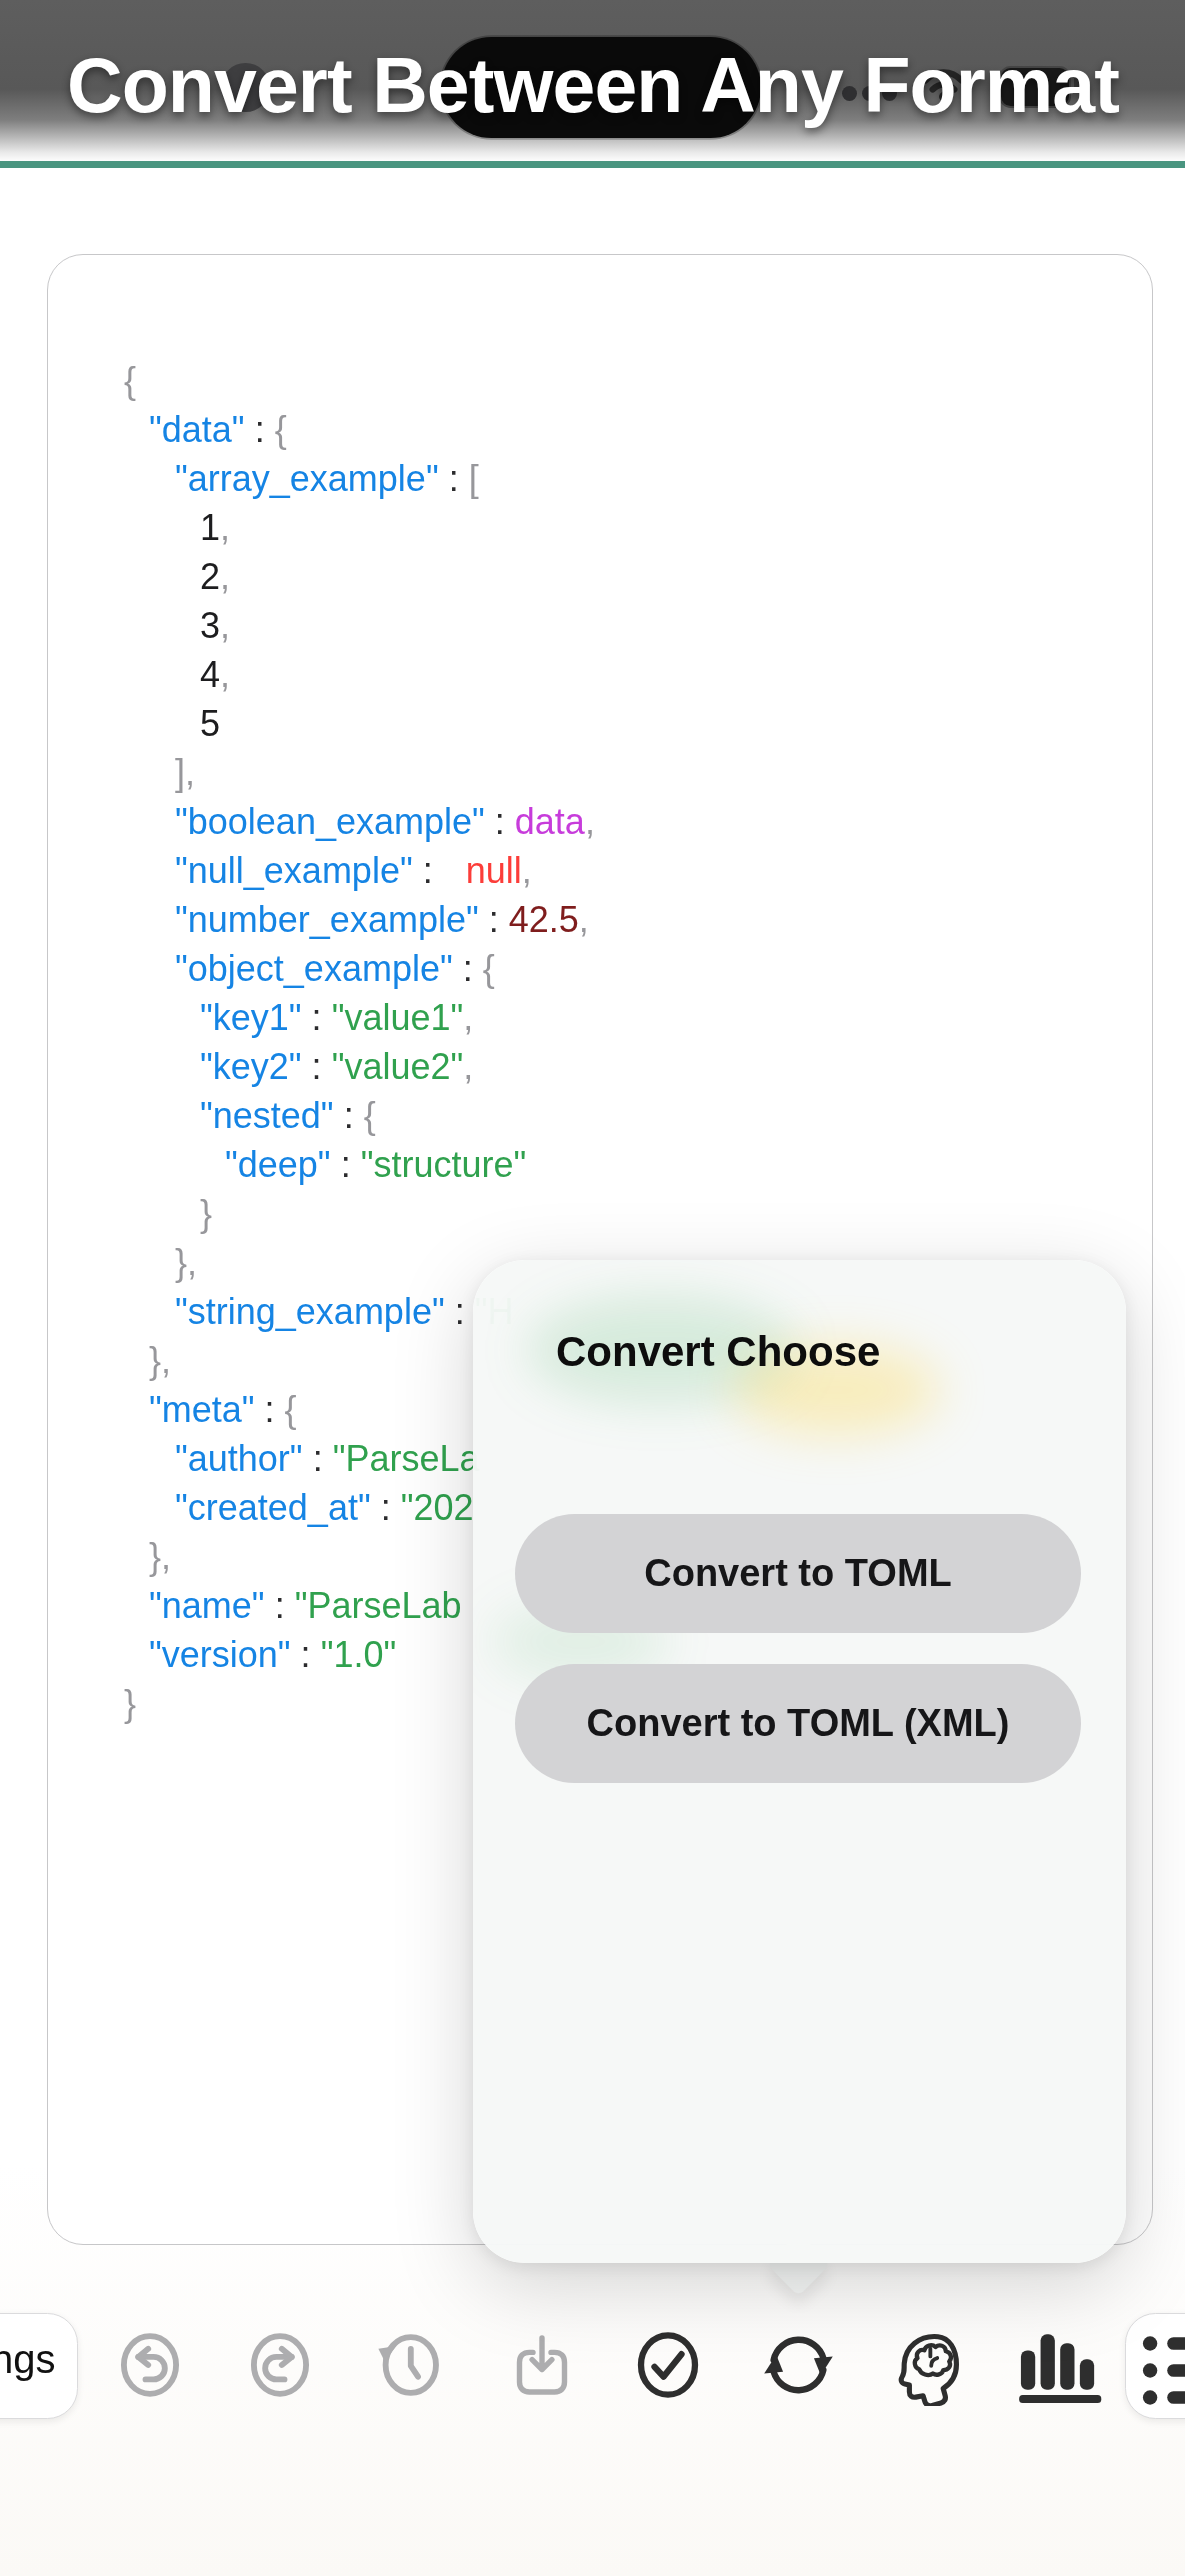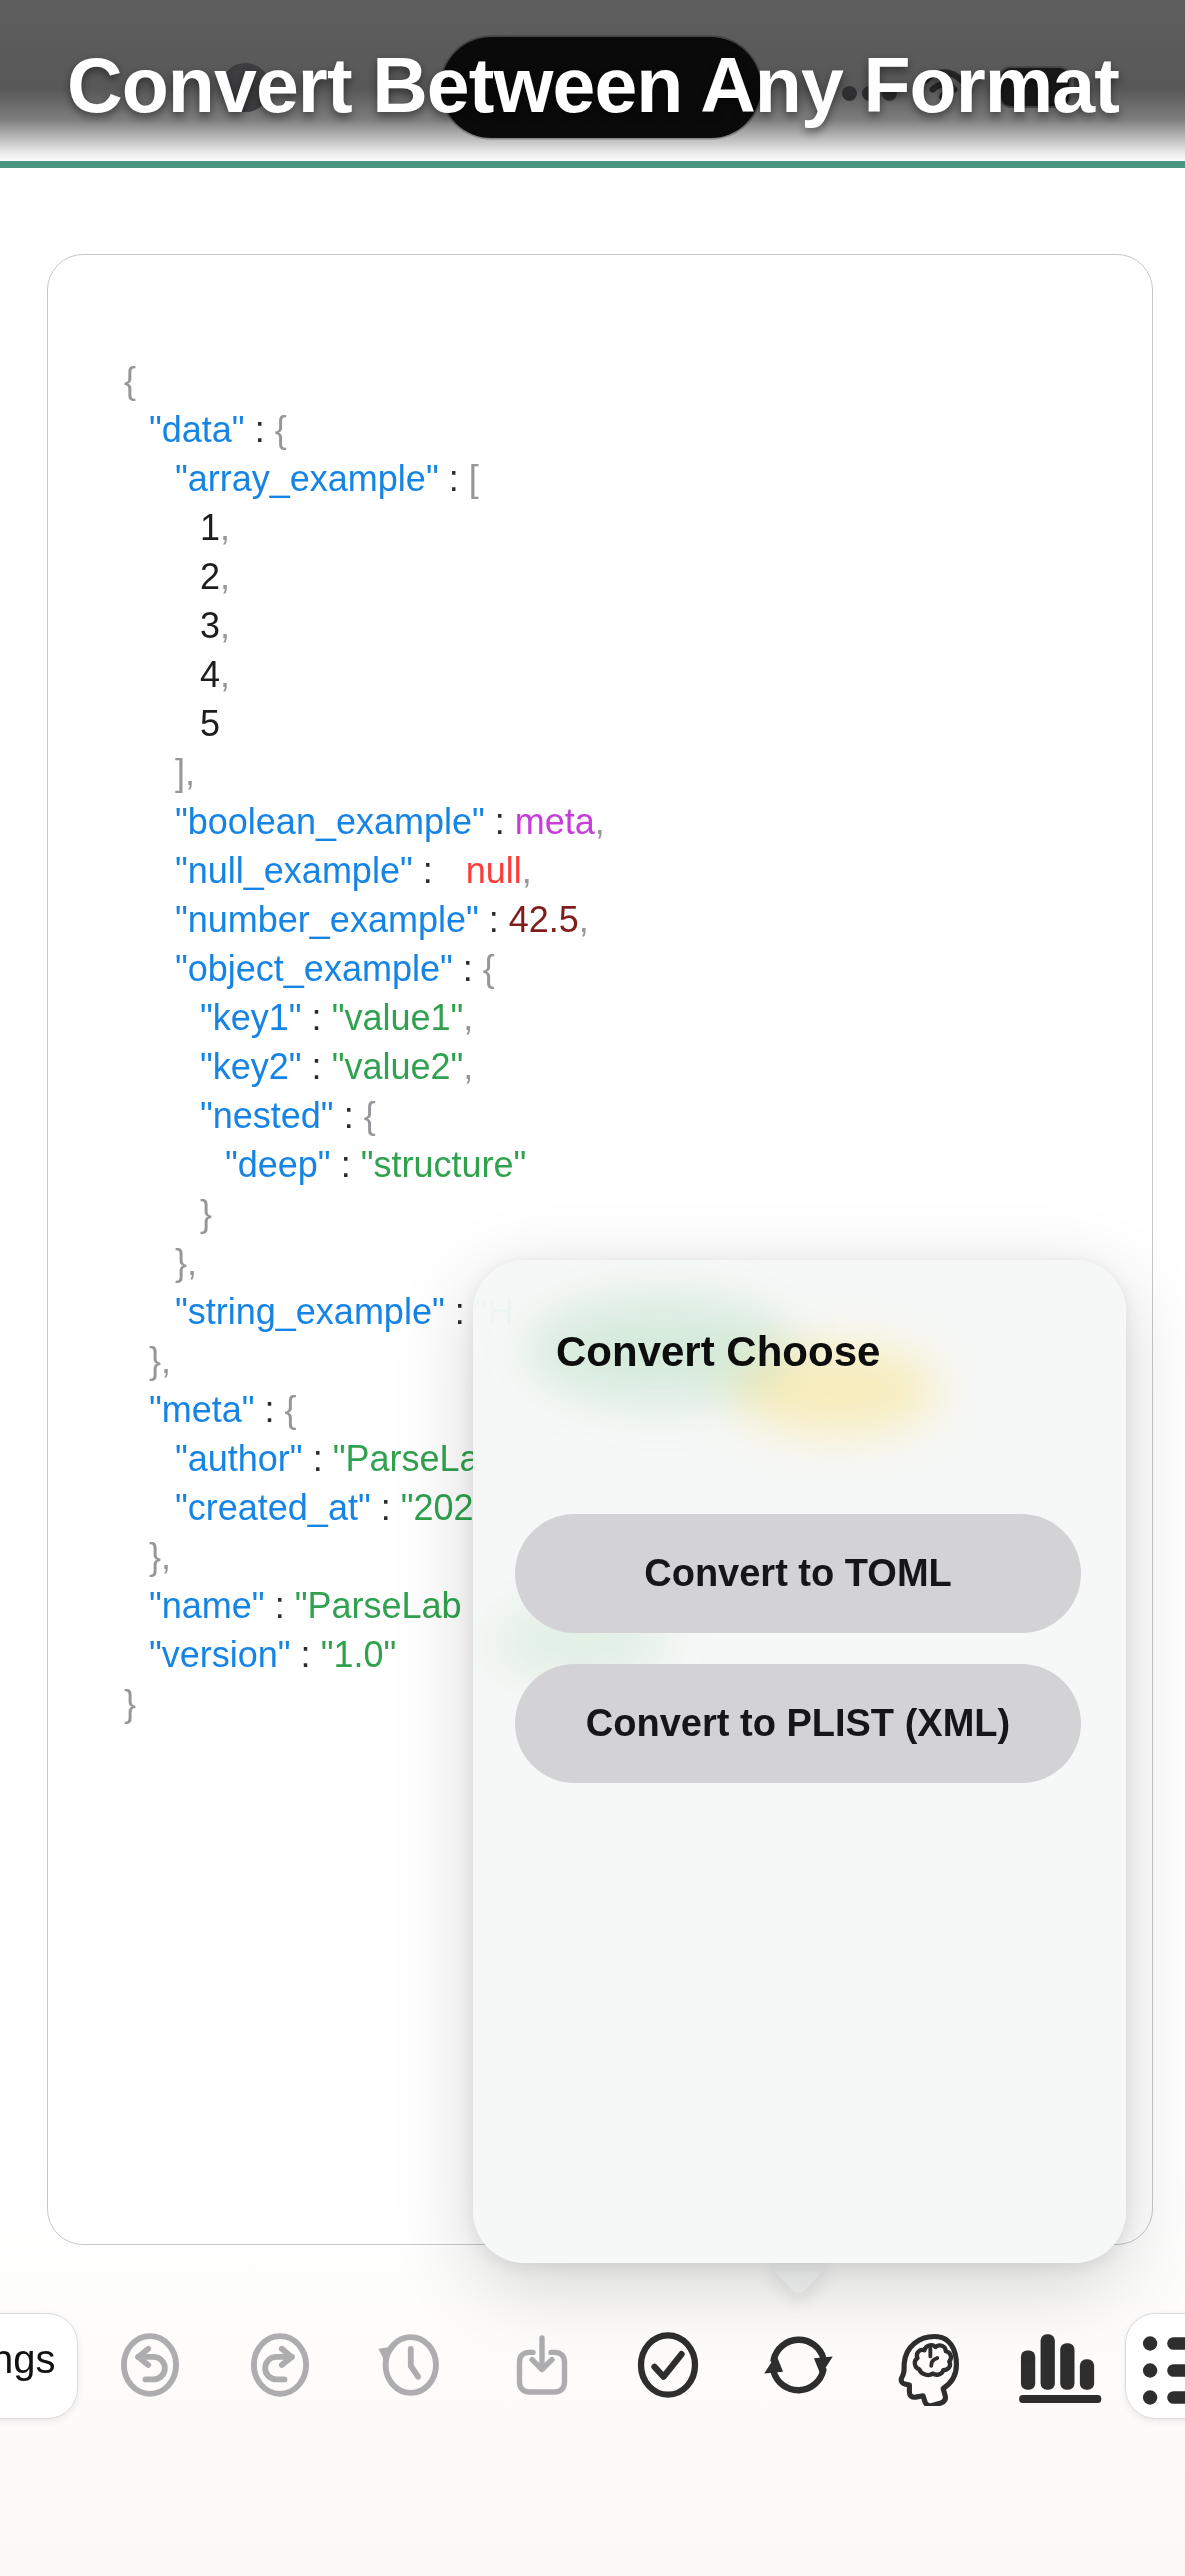--- a/index.html
+++ b/index.html
@@ -87,21 +87,21 @@
     <div class="code-lines">
         <div class="code-line" style="padding-left: 76px;"><span style="color: rgb(151, 151, 155);">{</span></div>
         <div class="code-line" style="padding-left: 101px;"><span style="color: rgb(21, 132, 228);">"data"</span><span style="color: rgb(43, 43, 45);"> : </span><span style="color: rgb(151, 151, 155);">{</span></div>
         <div class="code-line" style="padding-left: 127px;"><span style="color: rgb(21, 132, 228);">"array_example"</span><span style="color: rgb(43, 43, 45);"> : </span><span style="color: rgb(151, 151, 155);">[</span></div>
         <div class="code-line" style="padding-left: 152px;"><span style="color: rgb(29, 29, 31);">1</span><span style="color: rgb(151, 151, 155);">,</span></div>
         <div class="code-line" style="padding-left: 152px;"><span style="color: rgb(29, 29, 31);">2</span><span style="color: rgb(151, 151, 155);">,</span></div>
         <div class="code-line" style="padding-left: 152px;"><span style="color: rgb(29, 29, 31);">3</span><span style="color: rgb(151, 151, 155);">,</span></div>
         <div class="code-line" style="padding-left: 152px;"><span style="color: rgb(29, 29, 31);">4</span><span style="color: rgb(151, 151, 155);">,</span></div>
         <div class="code-line" style="padding-left: 152px;"><span style="color: rgb(29, 29, 31);">5</span></div>
         <div class="code-line" style="padding-left: 127px;"><span style="color: rgb(151, 151, 155);">],</span></div>
-        <div class="code-line" style="padding-left: 127px;"><span style="color: rgb(21, 132, 228);">"boolean_example"</span><span style="color: rgb(43, 43, 45);"> : </span><span style="color: rgb(199, 60, 219);">meta</span><span style="color: rgb(151, 151, 155);">,</span></div>
+        <div class="code-line" style="padding-left: 127px;"><span style="color: rgb(21, 132, 228);">"boolean_example"</span><span style="color: rgb(43, 43, 45);"> : </span><span style="color: rgb(199, 60, 219);">data</span><span style="color: rgb(151, 151, 155);">,</span></div>
         <div class="code-line" style="padding-left: 127px;"><span style="color: rgb(21, 132, 228);">"null_example"</span><span style="color: rgb(43, 43, 45);"> : </span><span style="color: rgb(252, 61, 57); margin-left: 23px;">null</span><span style="color: rgb(151, 151, 155);">,</span></div>
         <div class="code-line" style="padding-left: 127px;"><span style="color: rgb(21, 132, 228);">"number_example"</span><span style="color: rgb(43, 43, 45);"> : </span><span style="color: #7f1d1d;">42.5</span><span style="color: rgb(151, 151, 155);">,</span></div>
         <div class="code-line" style="padding-left: 127px;"><span style="color: rgb(21, 132, 228);">"object_example"</span><span style="color: rgb(43, 43, 45);"> : </span><span style="color: rgb(151, 151, 155);">{</span></div>
         <div class="code-line" style="padding-left: 152px;"><span style="color: rgb(21, 132, 228);">"key1"</span><span style="color: rgb(43, 43, 45);"> : </span><span style="color: rgb(48, 161, 78);">"value1"</span><span style="color: rgb(151, 151, 155);">,</span></div>
         <div class="code-line" style="padding-left: 152px;"><span style="color: rgb(21, 132, 228);">"key2"</span><span style="color: rgb(43, 43, 45);"> : </span><span style="color: rgb(48, 161, 78);">"value2"</span><span style="color: rgb(151, 151, 155);">,</span></div>
         <div class="code-line" style="padding-left: 152px;"><span style="color: rgb(21, 132, 228);">"nested"</span><span style="color: rgb(43, 43, 45);"> : </span><span style="color: rgb(151, 151, 155);">{</span></div>
         <div class="code-line" style="padding-left: 177px;"><span style="color: rgb(21, 132, 228);">"deep"</span><span style="color: rgb(43, 43, 45);"> : </span><span style="color: rgb(48, 161, 78);">"structure"</span></div>
         <div class="code-line" style="padding-left: 152px;"><span style="color: rgb(151, 151, 155);">}</span></div>
         <div class="code-line" style="padding-left: 127px;"><span style="color: rgb(151, 151, 155);">},</span></div>
         <div class="code-line" style="padding-left: 127px;"><span style="color: rgb(21, 132, 228);">"string_example"</span><span style="color: rgb(43, 43, 45);"> : </span><span style="color: rgb(48, 161, 78);">"H</span></div>
@@ -118,21 +118,21 @@
 
   <div class="popup-tail"></div>
 
   <div class="popup">
     <div class="popup-blob blob-green1"></div>
     <div class="popup-blob blob-yellow"></div>
     <div class="popup-blob blob-green2"></div>
     <div class="popup-title">Convert Choose</div>
     <div class="popup-buttons">
         <button class="convert-btn">Convert to TOML</button>
-        <button class="convert-btn">Convert to PLIST (XML)</button>
+        <button class="convert-btn">Convert to TOML (XML)</button>
       </div>
   </div>
 
   <div class="pill pill-left">
     <span class="pill-left-label">ngs</span>
   </div>
 
   <div class="tb-icon" style="left:115px;">
     <svg width="70" height="72" viewBox="0 0 76 80">
       <ellipse cx="38" cy="40" rx="29" ry="32" fill="none" stroke="#ADADAF" stroke-width="6.5"></ellipse>

